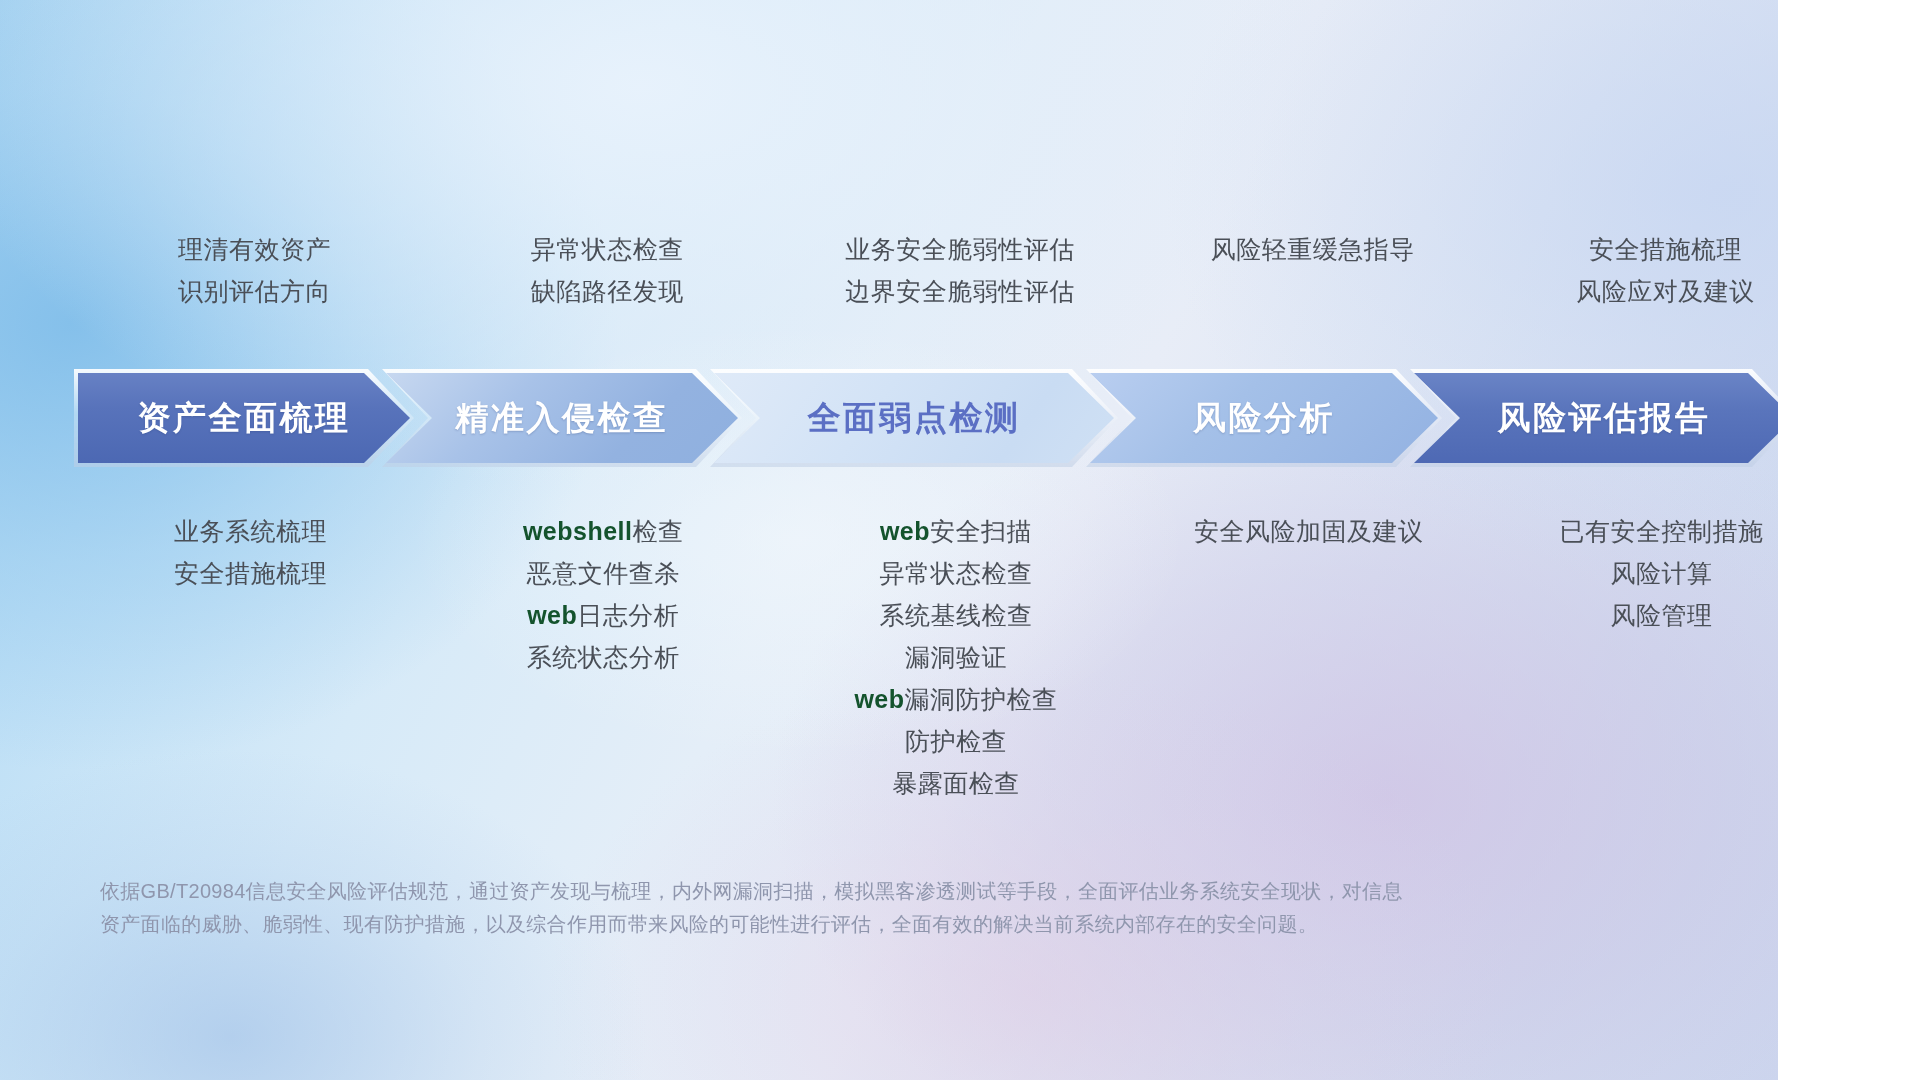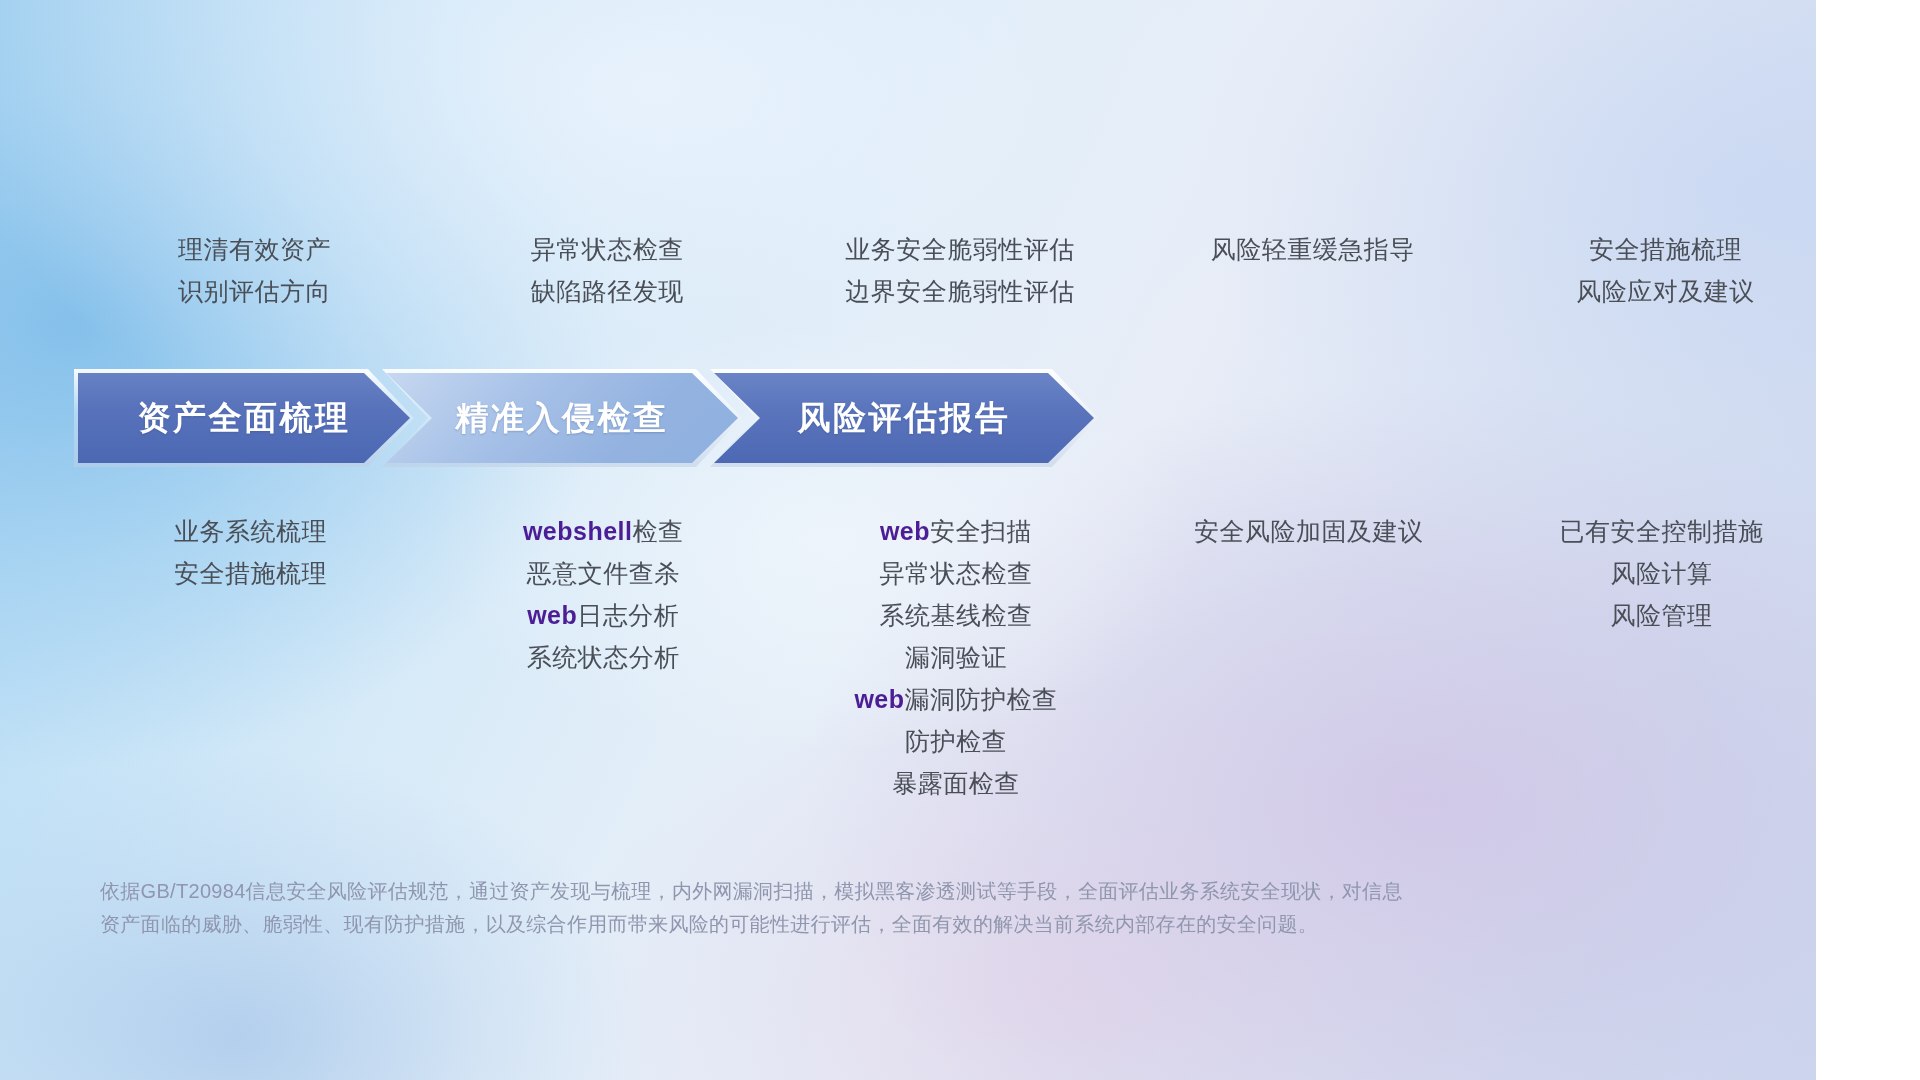--- a/index.html
+++ b/index.html
@@ -10,21 +10,20 @@
     overflow: hidden;
     font-family: "Liberation Sans", "DejaVu Sans", sans-serif;
   }
 
   #stage {
     position: relative;
     width: 1778px;
     height: 1080px;
     overflow: hidden;
     background: #cfe3f5;
-    padding-left: 38px;
   }
 
   
   .bg-layer {
     position: absolute;
     inset: 0;
     pointer-events: none;
   }
   .bg-base {
     background:
@@ -102,21 +101,21 @@
   }
   .col-item {
     font-size: 25px;
     line-height: 42px;
     color: #4a4f57;
     letter-spacing: 0.5px;
     white-space: nowrap;
   }
   .col-item .lat {
     font-weight: bold;
-    color: #4c1d95;
+    color: #14532d;
   }
 
   
   .band {
     position: absolute;
     top: 373px;
     left: 78px;
     width: 1764px;
     height: 90px;
     display: flex;
@@ -251,20 +250,30 @@
         <div class="seg seg-1">
           <div class="rim rim-first"></div>
           <div class="shape shape-first fill-dark"></div>
           <div class="seg-label txt-white">资产全面梳理</div>
         </div>
         <div class="seg seg-2">
           <div class="rim rim-mid"></div>
           <div class="shape shape-mid fill-med"></div>
           <div class="seg-label txt-white">精准入侵检查</div>
         </div>
+        <div class="seg seg-3">
+          <div class="rim rim-mid"></div>
+          <div class="shape shape-mid fill-light"></div>
+          <div class="seg-label txt-blue">全面弱点检测</div>
+        </div>
+        <div class="seg seg-4">
+          <div class="rim rim-mid"></div>
+          <div class="shape shape-mid fill-med2"></div>
+          <div class="seg-label txt-white">风险分析</div>
+        </div>
         <div class="seg seg-5">
           <div class="rim rim-mid"></div>
           <div class="shape shape-mid fill-dark2"></div>
           <div class="seg-label txt-white">风险评估报告</div>
         </div>
       </div>
 
     <div class="row-bottom" id="row-bottom">
         <div class="col">
           <div class="col-item">业务系统梳理</div>

